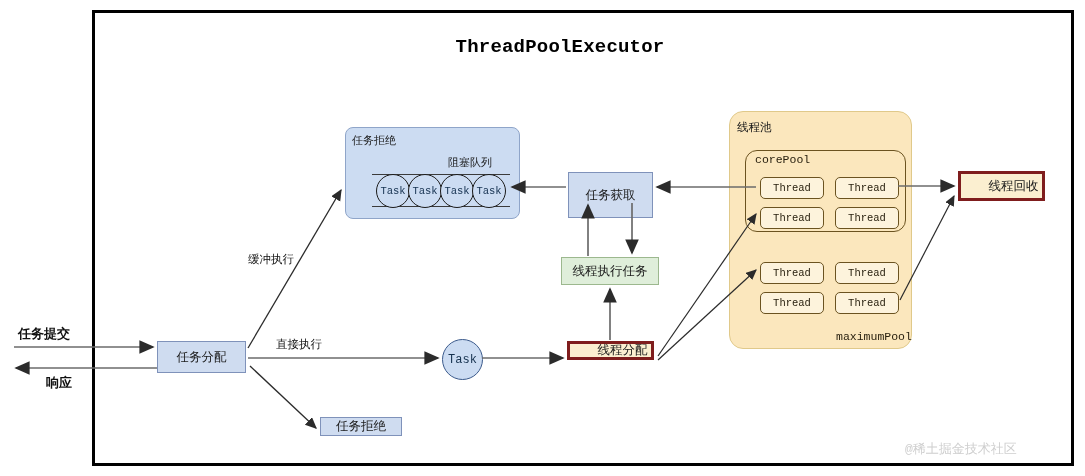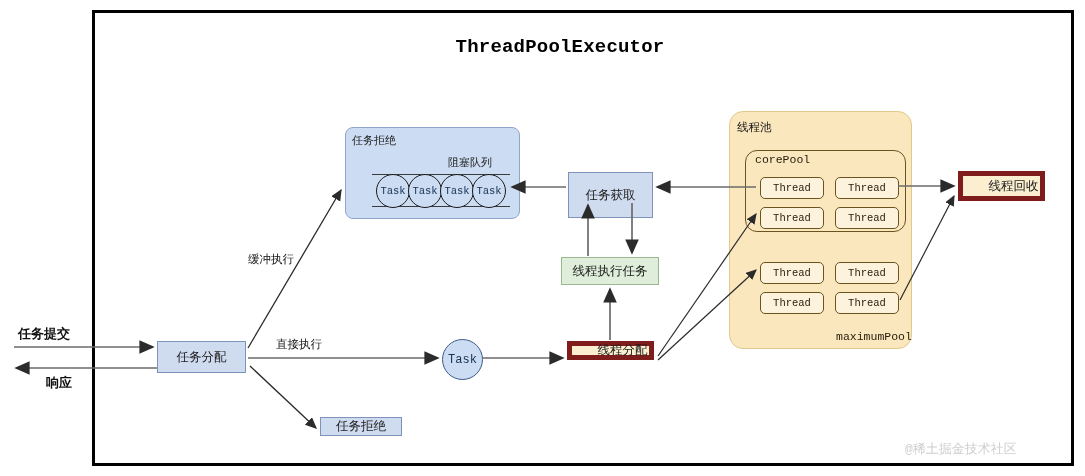--- a/index.html
+++ b/index.html
@@ -6,21 +6,21 @@
   body{font-family:"Liberation Sans","DejaVu Sans",sans-serif;}
   #canvas{position:relative;width:1085px;height:476px;background:#ffffff;overflow:hidden;font-family:Liberation Mono, monospace;}
 
   .frame{position:absolute;left:92px;top:10px;width:982px;height:456px;border:3px solid #000000;box-sizing:border-box;background:transparent;}
 
   .title{position:absolute;left:420px;top:36px;width:280px;text-align:center;font-size:19px;font-weight:bold;color:#000;letter-spacing:.2px;}
 
   .node{position:absolute;box-sizing:border-box;display:flex;align-items:center;justify-content:center;font-size:12.5px;color:#1a1a1a;}
 
   .blue{background:#cfdcf0;border:1px solid #7f92ba;}
-  .yellow{background:#fbefd0;border:5px solid #7f1d1d;padding-left:24px;}
+  .yellow{background:#fbefd0;border:3px solid #7f1d1d;padding-left:24px;}
   .green{background:#dfeeda;border:1px solid #9cb88e;}
 
   .buffer{position:absolute;left:345px;top:127px;width:175px;height:92px;background:#ccdcf2;border:1px solid #8fa5c9;border-radius:8px;box-sizing:border-box;}
   .buffer-label{position:absolute;left:352px;top:133px;font-size:11px;color:#1a1a1a;}
   .queue-label{position:absolute;left:448px;top:155px;font-size:11px;color:#1a1a1a;}
   .qline{position:absolute;height:1px;background:#3b3b3b;left:372px;width:138px;}
   .qline.top{top:174px;}
   .qline.bot{top:206px;}
   .qtask{position:absolute;width:32px;height:32px;border-radius:50%;border:1px solid #1b1b1b;background:#ccdcf2;display:flex;align-items:center;justify-content:center;font-size:10.5px;color:#14304f;top:174px;}
 

